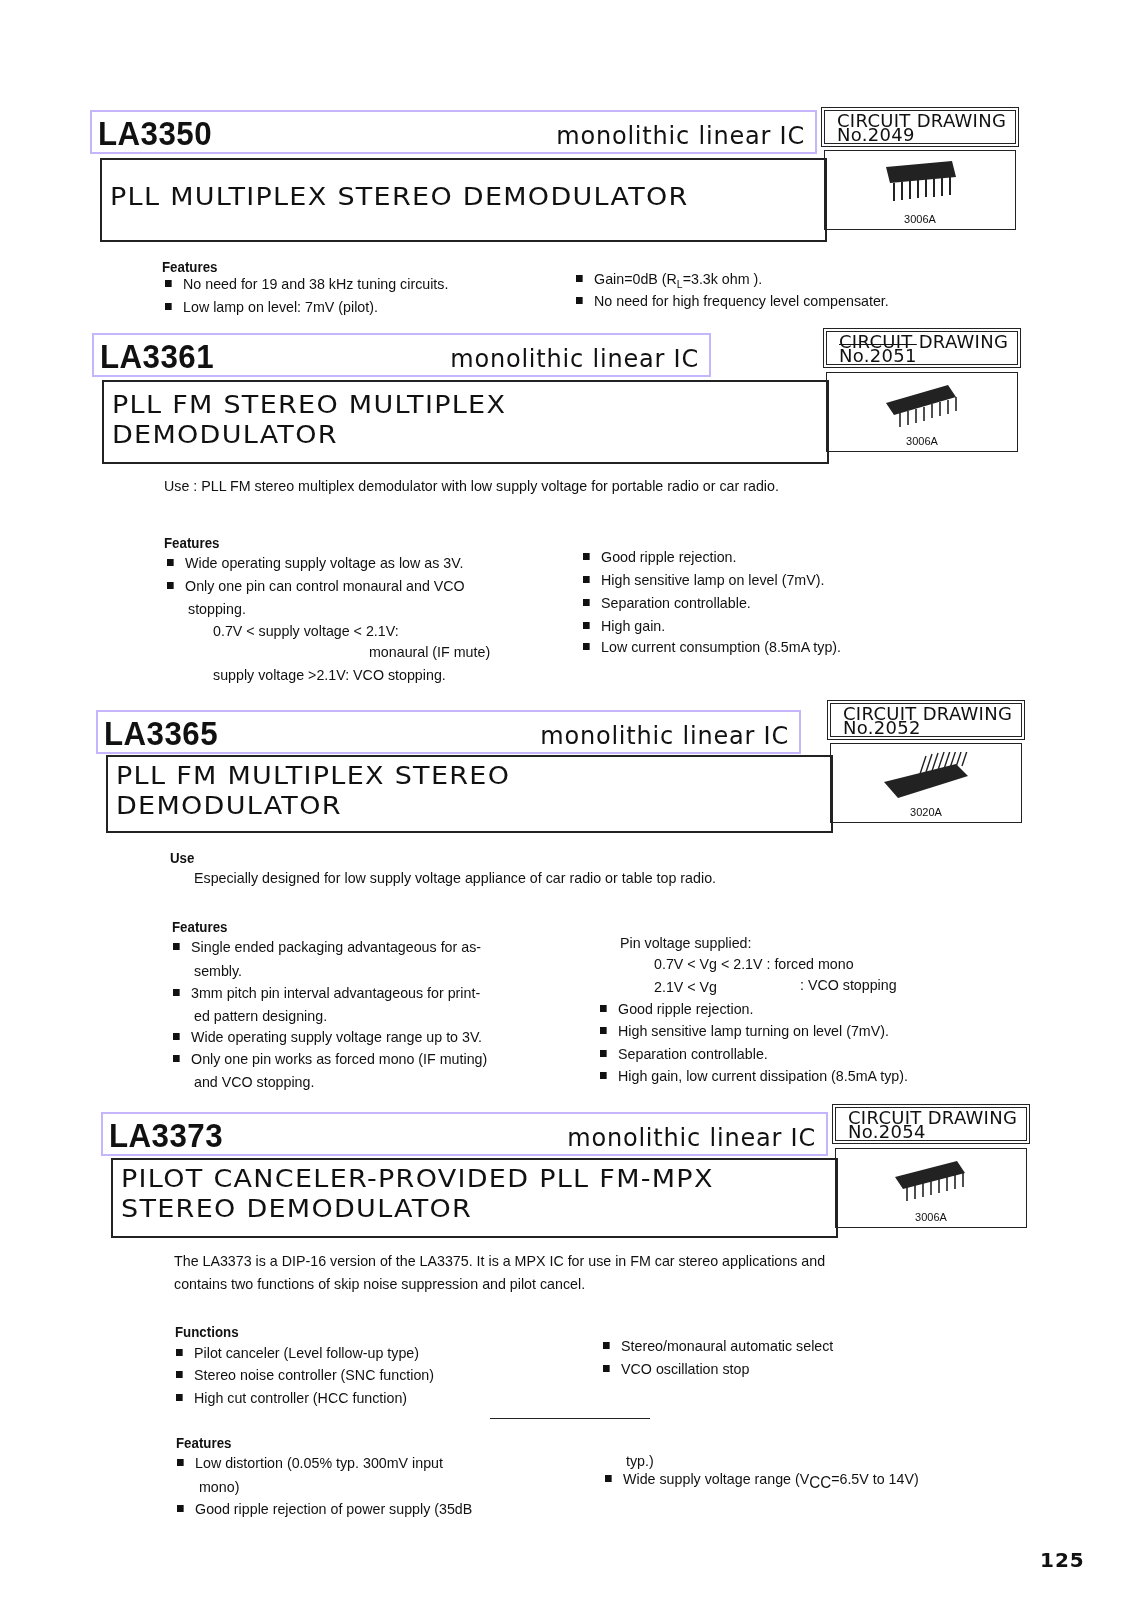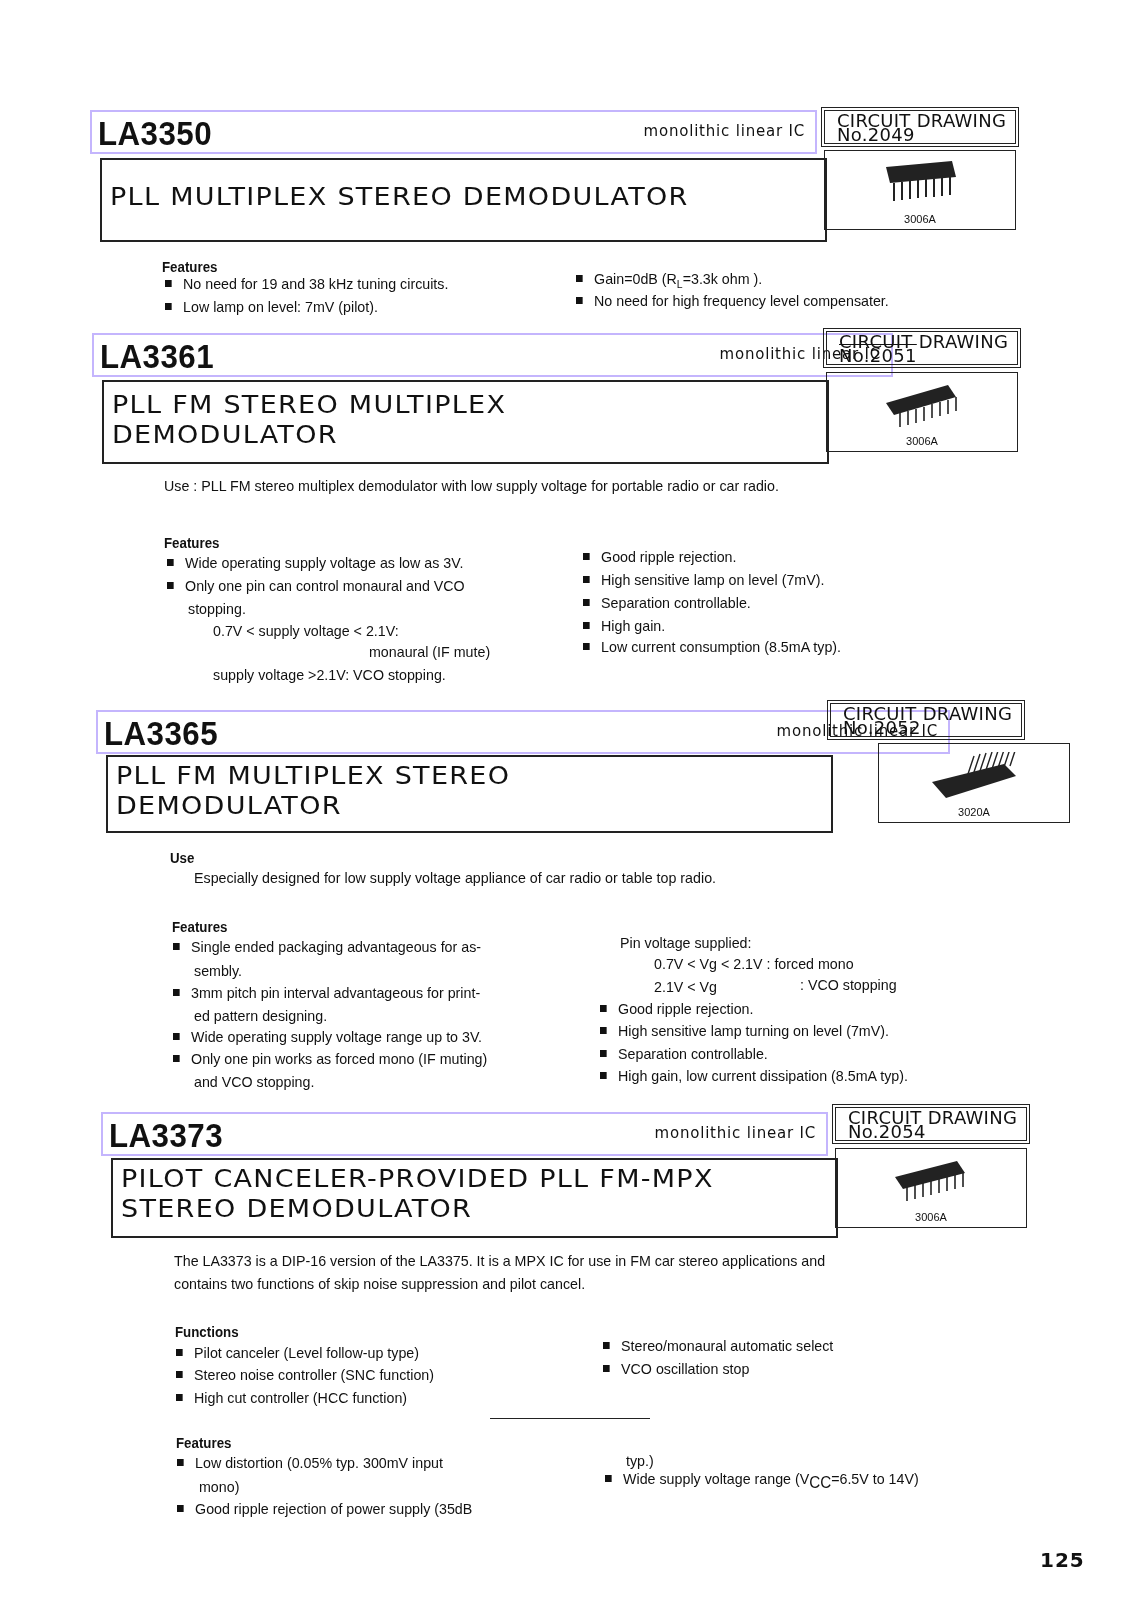--- a/index.html
+++ b/index.html
@@ -1,20 +1,20 @@
 <!DOCTYPE html>
 <html><head>
 <meta charset="utf-8">
 <style>
   html, body { margin:0; padding:0; background:#ffffff; }
   body { width:1131px; height:1600px; position:relative; overflow:hidden; color:#111; font-family:"Liberation Sans", sans-serif; }
   .hdr { position:absolute; border:2px solid #c4b5fd; box-sizing:border-box; }
   .hdr.model-box { height:44px; }
   .model { position:absolute; left:6px; top:2px; font-family:"Liberation Sans", sans-serif; font-weight:bold; font-size:34px; letter-spacing:0.5px; transform:scaleX(0.92); transform-origin:left; }
-  .mono-ic { position:absolute; right:10px; top:10px; font-family:"DejaVu Sans", sans-serif; font-size:15px; letter-spacing:0.8px; }
+  .mono-ic { position:absolute; right:10px; top:10px; font-family:"DejaVu Sans", sans-serif; font-size:24px; letter-spacing:0.8px; }
   .title-box { position:absolute; border:2px solid #222; box-sizing:border-box;margin-left:10px; }
   .title-text { position:absolute; left:8px; font-family:"DejaVu Sans", sans-serif; font-size:25px; line-height:30px; letter-spacing:1.2px; font-weight:normal; transform:scaleX(1.08); transform-origin:left; }
   .cd-box { position:absolute; border:1.5px solid #222; box-sizing:border-box; outline:1px solid #222; outline-offset:2px; }
   .cd-label { position:absolute; left:12px; top:3px; font-family:"DejaVu Sans", sans-serif; font-size:18px; line-height:14px; letter-spacing:0.3px; }
   .pkg-box { position:absolute; border:1.5px solid #222; box-sizing:border-box;text-decoration:underline; }
   .pkg-code { position:absolute; left:0; right:0; bottom:4px; text-align:center; font-size:11px; font-family:"Liberation Sans", sans-serif; }
   .pkg-img { position:absolute; left:50%; top:8px; transform:translateX(-50%); }
   .txt { position:absolute; font-family:"Liberation Sans", sans-serif; font-size:15px; line-height:22px; white-space:nowrap; transform:scaleX(0.95); transform-origin:left; }
   .head { font-weight:bold; font-size:14px; }
   .bullet::before { content:""; display:inline-block; width:7px; height:7px; background:#111; margin-right:12px; vertical-align:2px; }
@@ -53,21 +53,21 @@
   </svg>
   <div class="pkg-code">3006A</div>
 </div>
 
 <div class="txt head" style="left:162px;top:256px;">Features</div>
 <div class="txt bullet" style="left:165px;top:273px;">No need for 19 and 38 kHz tuning circuits.</div>
 <div class="txt bullet" style="left:165px;top:296px;">Low lamp on level: 7mV (pilot).</div>
 <div class="txt bullet" style="left:576px;top:268px;"><span>Gain=0dB (R</span><sub style="font-size:11px;">L</sub><span>=3.3k ohm ).</span></div>
 <div class="txt bullet" style="left:576px;top:290px;">No need for high frequency level compensater.</div>
 
-<div class="hdr model-box" style="left:92px;top:333px;width:801px;">
+<div class="hdr model-box" style="left:92px;top:333px;width:619px;">
   <span class="model">LA3361</span>
   <span class="mono-ic">monolithic linear IC</span>
 </div>
 <div class="cd-box" style="left:826px;top:331px;width:192px;height:34px;">
   <div class="cd-label">
       <div>CIRCUIT DRAWING</div>
       <div style="text-decoration:overline;">No.2051</div>
     </div>
 </div>
 <div class="title-box" style="left:92px;top:380px;width:727px;height:84px;">
@@ -100,35 +100,35 @@
 <div class="txt" style="left:213px;top:620px;">0.7V &lt; supply voltage &lt; 2.1V:</div>
 <div class="txt" style="left:369px;top:641px;">monaural  (IF  mute)</div>
 <div class="txt" style="left:213px;top:664px;">supply  voltage &gt;2.1V: VCO stopping.</div>
 
 <div class="txt bullet" style="left:583px;top:546px;">Good ripple rejection.</div>
 <div class="txt bullet" style="left:583px;top:569px;">High sensitive lamp on level (7mV).</div>
 <div class="txt bullet" style="left:583px;top:592px;">Separation controllable.</div>
 <div class="txt bullet" style="left:583px;top:615px;">High gain.</div>
 <div class="txt bullet" style="left:583px;top:636px;">Low current consumption (8.5mA typ).</div>
 
-<div class="hdr model-box" style="left:96px;top:710px;width:854px;">
+<div class="hdr model-box" style="left:96px;top:710px;width:705px;">
   <span class="model">LA3365</span>
   <span class="mono-ic">monolithic linear IC</span>
 </div>
 <div class="cd-box" style="left:830px;top:703px;width:192px;height:34px;">
   <div class="cd-label">
       <div>CIRCUIT DRAWING</div>
       <div>No.2052</div>
     </div>
 </div>
 <div class="title-box" style="left:96px;top:755px;width:727px;height:78px;">
   <div class="title-text" style="top:4px;">PLL FM MULTIPLEX STEREO</div>
   <div class="title-text" style="top:34px;">DEMODULATOR</div>
 </div>
-<div class="pkg-box" style="left:830px;top:743px;width:192px;height:80px;margin-left:48px;">
+<div class="pkg-box" style="left:830px;top:743px;width:192px;height:80px;">
   <svg class="pkg-img" width="100" height="50" viewBox="0 0 100 50">
     <g stroke="#222" stroke-width="1.4" fill="none">
       <path d="M44 22 l6 -18"></path>
         <path d="M50 20 l6 -18"></path>
         <path d="M56 19 l6 -18"></path>
         <path d="M62 18 l6 -18"></path>
         <path d="M68 17 l6 -18"></path>
         <path d="M74 16 l6 -18"></path>
         <path d="M80 15 l6 -18"></path>
         <path d="M86 14 l6 -18"></path>

